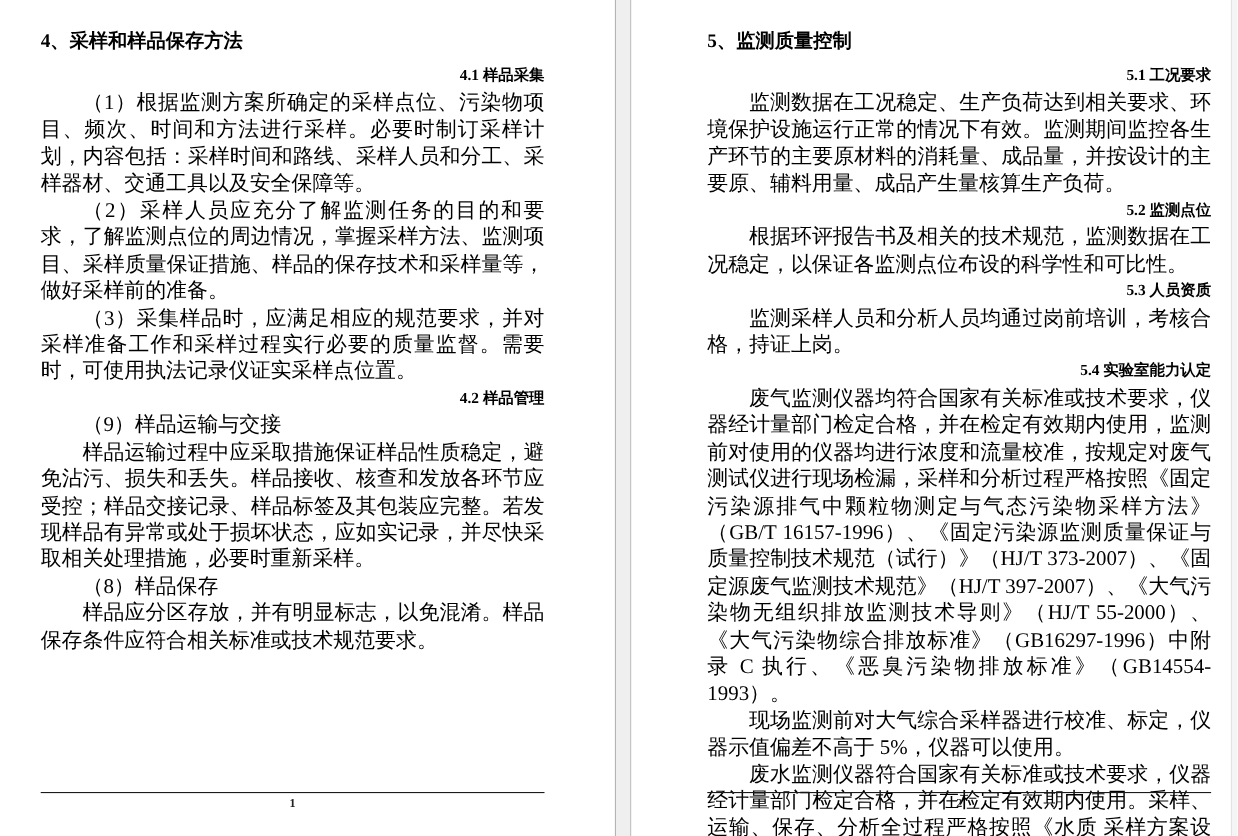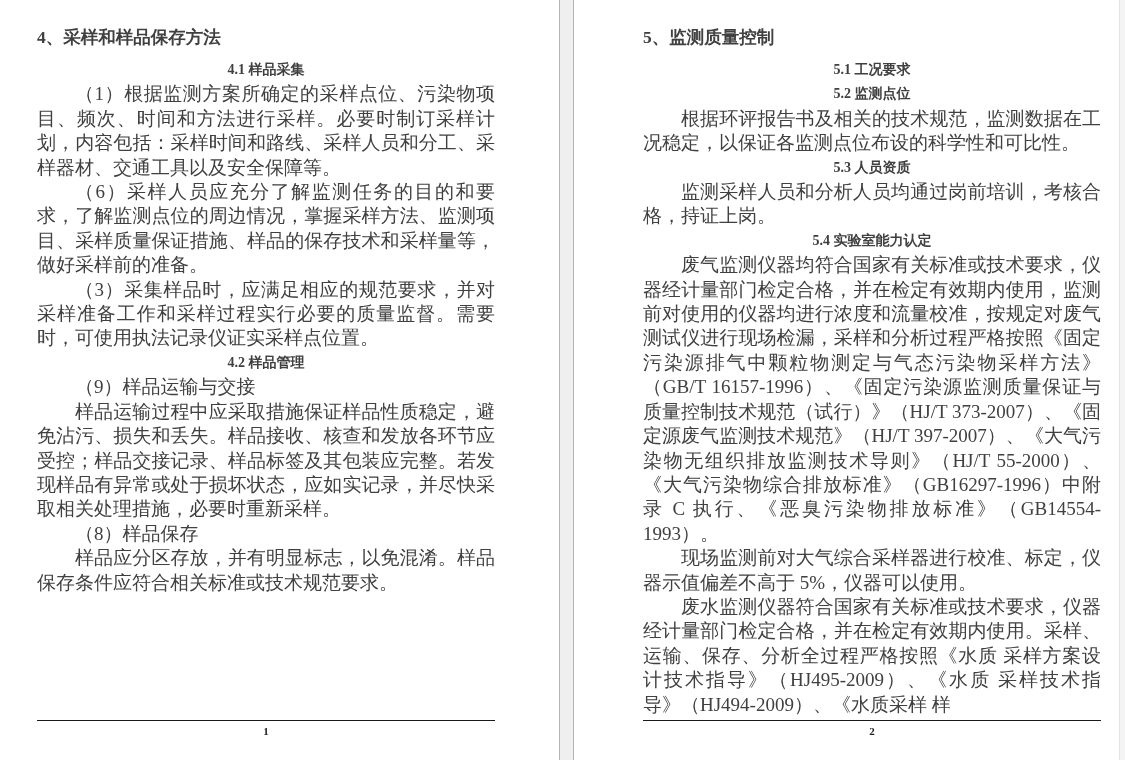--- a/index.html
+++ b/index.html
@@ -40,38 +40,38 @@
     left: 1119px;
     width: 6px;
     height: 760px;
     background: #f4f4f4;
     border-left: 1px solid #e3e3e3;
   }
   .page-content {
     position: absolute;
     top: 20px;
     width: 458px;
-    color: #404040;
+    color: #000000;
   }
   .page-left  .page-content { left: 37px; }
   .page-right .page-content { left: 69px; }
 
   .blk { font-size: 19px; line-height: 24.4px; text-align: justify; }
   .blk-h1 {
     font-size: 17.5px;
     font-weight: bold;
     line-height: 30px;
     margin: 2px 0 6px 0;
     text-align: left;
   }
   .blk-h2 {
     font-size: 14px;
     font-weight: bold;
     line-height: 24.4px;
-    text-align: center;
+    text-align: right;
   }
   .blk-p { text-indent: 2em; }
 
   .page-footer {
     position: absolute;
     top: 720px;
     width: 458px;
     border-top: 1.5px solid #1a1a1a;
     text-align: center;
   }
@@ -88,39 +88,40 @@
 </head>
 <body>
 
 <div class="viewport">
 
   <div class="page page-left">
     <div class="page-content">
         <div class="blk blk-h1">4、采样和样品保存方法</div>
         <div class="blk blk-h2">4.1 样品采集</div>
         <div class="blk blk-p">（1）根据监测方案所确定的采样点位、污染物项目、频次、时间和方法进行采样。必要时制订采样计划，内容包括：采样时间和路线、采样人员和分工、采样器材、交通工具以及安全保障等。</div>
-        <div class="blk blk-p">（6）采样人员应充分了解监测任务的目的和要求，了解监测点位的周边情况，掌握采样方法、监测项目、采样质量保证措施、样品的保存技术和采样量等，做好采样前的准备。</div>
+        <div class="blk blk-p">（2）采样人员应充分了解监测任务的目的和要求，了解监测点位的周边情况，掌握采样方法、监测项目、采样质量保证措施、样品的保存技术和采样量等，做好采样前的准备。</div>
         <div class="blk blk-p">（3）采集样品时，应满足相应的规范要求，并对采样准备工作和采样过程实行必要的质量监督。需要时，可使用执法记录仪证实采样点位置。</div>
         <div class="blk blk-h2">4.2 样品管理</div>
         <div class="blk blk-p">（9）样品运输与交接</div>
         <div class="blk blk-p">样品运输过程中应采取措施保证样品性质稳定，避免沾污、损失和丢失。样品接收、核查和发放各环节应受控；样品交接记录、样品标签及其包装应完整。若发现样品有异常或处于损坏状态，应如实记录，并尽快采取相关处理措施，必要时重新采样。</div>
         <div class="blk blk-p">（8）样品保存</div>
         <div class="blk blk-p">样品应分区存放，并有明显标志，以免混淆。样品保存条件应符合相关标准或技术规范要求。</div>
       </div>
     <div class="page-footer">
       <span class="page-number">1</span>
     </div>
   </div>
 
   <div class="page-gap"></div>
 
   <div class="page page-right">
     <div class="page-content">
         <div class="blk blk-h1">5、监测质量控制</div>
         <div class="blk blk-h2">5.1 工况要求</div>
+        <div class="blk blk-p">监测数据在工况稳定、生产负荷达到相关要求、环境保护设施运行正常的情况下有效。监测期间监控各生产环节的主要原材料的消耗量、成品量，并按设计的主要原、辅料用量、成品产生量核算生产负荷。</div>
         <div class="blk blk-h2">5.2 监测点位</div>
         <div class="blk blk-p">根据环评报告书及相关的技术规范，监测数据在工况稳定，以保证各监测点位布设的科学性和可比性。</div>
         <div class="blk blk-h2">5.3 人员资质</div>
         <div class="blk blk-p">监测采样人员和分析人员均通过岗前培训，考核合格，持证上岗。</div>
         <div class="blk blk-h2">5.4 实验室能力认定</div>
         <div class="blk blk-p">废气监测仪器均符合国家有关标准或技术要求，仪器经计量部门检定合格，并在检定有效期内使用，监测前对使用的仪器均进行浓度和流量校准，按规定对废气测试仪进行现场检漏，采样和分析过程严格按照《固定污染源排气中颗粒物测定与气态污染物采样方法》（GB/T 16157-1996）、《固定污染源监测质量保证与质量控制技术规范（试行）》（HJ/T 373-2007）、《固定源废气监测技术规范》（HJ/T 397-2007）、《大气污染物无组织排放监测技术导则》（HJ/T 55-2000）、《大气污染物综合排放标准》（GB16297-1996）中附录 C 执行、《恶臭污染物排放标准》（GB14554-1993）。</div>
         <div class="blk blk-p">现场监测前对大气综合采样器进行校准、标定，仪器示值偏差不高于 5%，仪器可以使用。</div>
         <div class="blk blk-p">废水监测仪器符合国家有关标准或技术要求，仪器经计量部门检定合格，并在检定有效期内使用。采样、运输、保存、分析全过程严格按照《水质 采样方案设计技术指导》（HJ495-2009）、《水质 采样技术指导》（HJ494-2009）、《水质采样 样</div>
       </div>
     <div class="page-footer">

